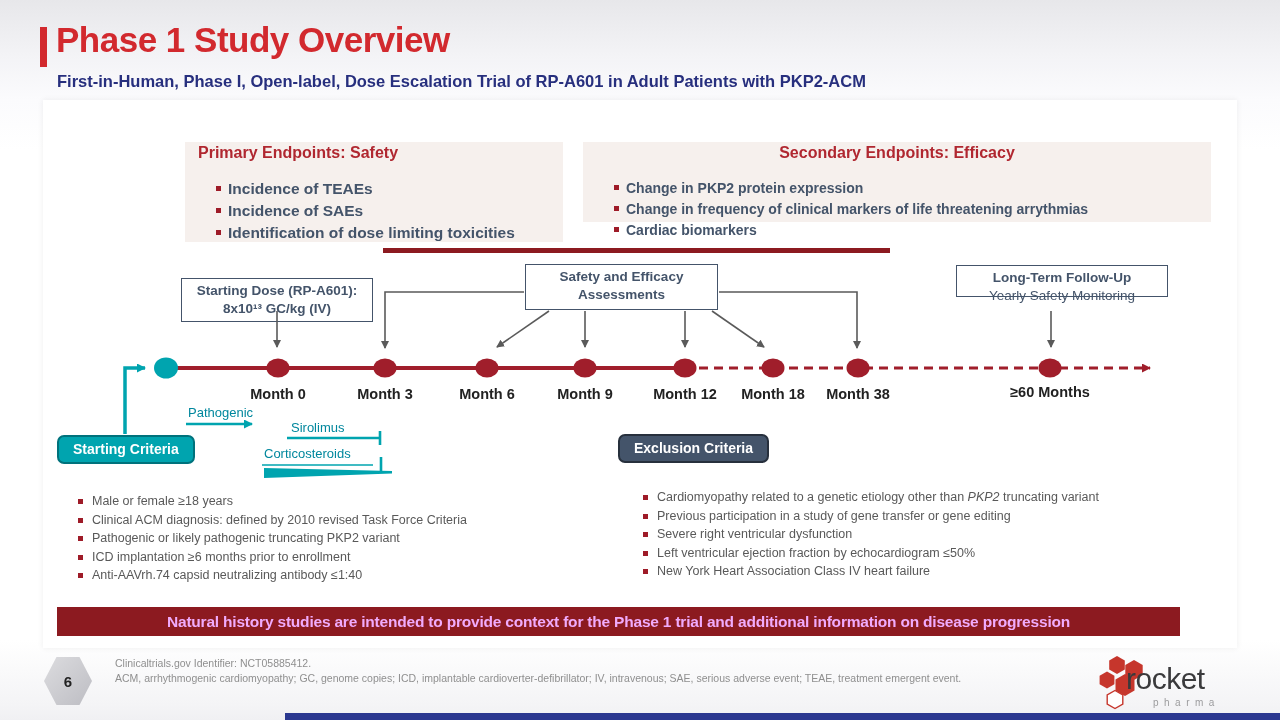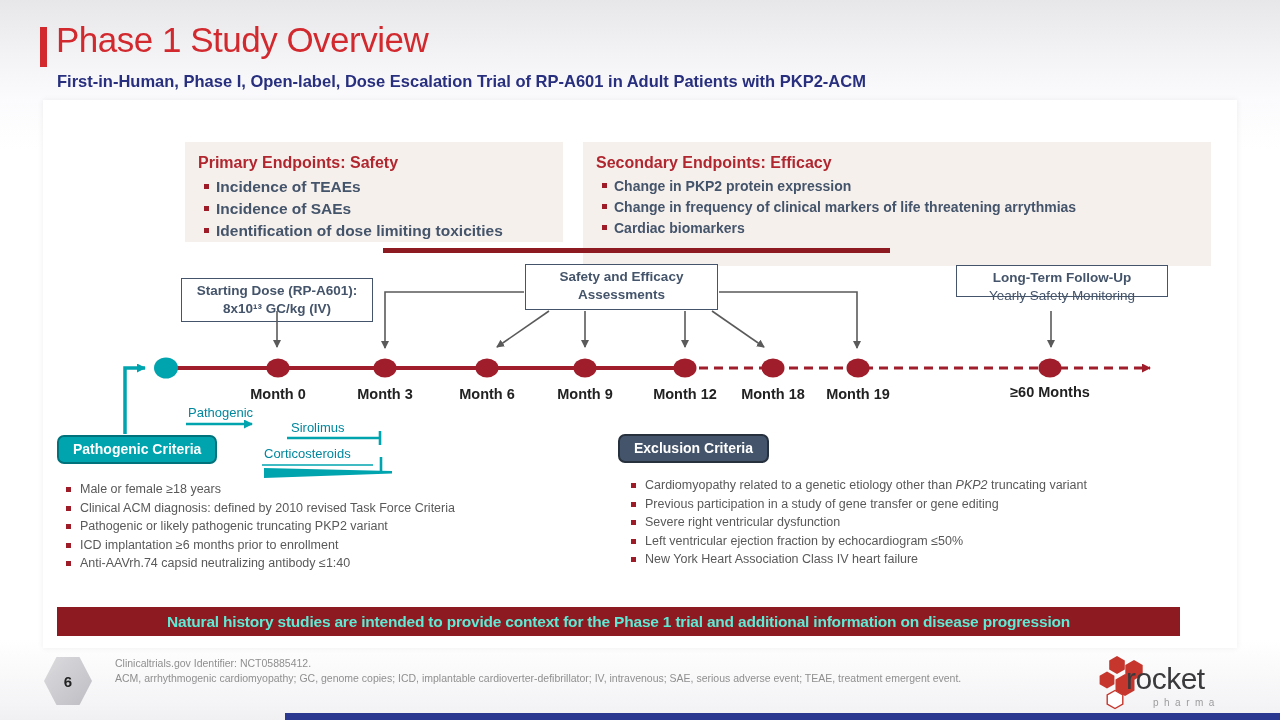--- a/index.html
+++ b/index.html
@@ -4,28 +4,28 @@
 <style>
   html,body{margin:0;padding:0;}
   .slide{
     position:relative;width:1280px;height:720px;overflow:hidden;
     font-family:"Liberation Sans",sans-serif;
     background:linear-gradient(180deg,#e7e7ea 0px,#f3f3f6 55px,#fbfbfd 100px,#ffffff 150px,#ffffff 640px,#f4f4f6 705px,#f0f0f3 720px);
   }
   .abs{position:absolute;}
   .card{left:43px;top:100px;width:1194px;height:548px;background:#fff;box-shadow:0 0 6px rgba(0,0,0,.07);}
   .accent-bar{left:40px;top:27px;width:7px;height:40px;background:#d2292e;}
-  .title{left:56px;top:20px;font-size:35px;font-weight:normal;color:#d2292e;letter-spacing:-.5px;}
+  .title{left:56px;top:20px;font-size:35px;font-weight:bold;color:#d2292e;letter-spacing:-.5px;}
   .subtitle{left:57px;top:72px;font-size:16.5px;font-weight:bold;color:#272f7e;}
 
-  .ep-box{background:#f6f0ed;padding:12px 13px 6px 13px;box-sizing:border-box;}
+  .ep-box{background:#f6f0ed;padding:2px 13px 6px 13px;box-sizing:border-box;}
   .ep-primary{left:185px;top:142px;width:378px;height:100px;}
-  .ep-secondary{left:583px;top:142px;width:628px;height:124px;}
+  .ep-secondary{left:583px;top:142px;width:628px;height:80px;text-align:center;}
   .ep-title{font-size:16px;font-weight:bold;color:#b02730;margin-bottom:2px;}
-  ul.ep-list,ul.cr-list{list-style:none;margin:4px;padding:0;}
+  ul.ep-list,ul.cr-list{list-style:none;margin:16px;padding:0;}
   ul.ep-list li{display:flex;align-items:flex-start;color:#44546a;font-weight:bold;}
   .ep-primary li{font-size:15.5px;line-height:22px;}
   .ep-secondary li{font-size:14px;line-height:21px;}
   .sq{flex:0 0 auto;width:5px;height:5px;background:#9e1b28;margin:8px 7px 0 2px;}
   .ep-secondary .sq{margin-top:7px;}
 
   .red-rule{left:383px;top:248px;width:507px;height:5px;background:#8c1a20;}
 
   .tl-box{background:#fff;border:1.5px solid #44546a;text-align:center;box-sizing:border-box;color:#44546a;padding-top:3px;}
   .tl-box .l1{font-size:13.5px;font-weight:bold;line-height:18px;}
@@ -40,21 +40,21 @@
 
   .crit-tag{border-radius:7px;color:#fff;font-size:14px;font-weight:bold;padding:4px 14px 5px 14px;}
   .tag-incl{left:57px;top:435px;background:#00a4af;border:2px solid #00727c;}
   .tag-excl{left:618px;top:434px;background:#44546a;border:2px solid #27303d;}
 
   ul.cr-list li{display:flex;align-items:flex-start;font-size:12.5px;color:#595959;margin-bottom:5.5px;line-height:13px;}
   ul.cr-list .sq{margin:4px 9px 0 0;width:5px;height:5px;}
   .cr-incl{left:62px;top:479px;width:530px;}
   .cr-excl{left:627px;top:475px;width:545px;}
 
-  .banner{left:57px;top:607px;width:1123px;height:29px;background:#8c1a20;color:#5eead4;
+  .banner{left:57px;top:607px;width:1123px;height:29px;background:#8c1a20;color:#f0abfc;
     font-size:15.5px;font-weight:bold;text-align:center;line-height:29px;letter-spacing:-.2px;}
 
   .hex-page{left:44px;top:657px;width:48px;height:48px;
     clip-path:polygon(26% 0,74% 0,100% 50%,74% 100%,26% 100%,0 50%);
     background:linear-gradient(135deg,#dcdcdf,#bdbdc3);
     display:flex;align-items:center;justify-content:center;
     font-size:15px;font-weight:bold;color:#222;}
   .footnote{left:115px;top:656px;width:880px;font-size:10.5px;color:#8f8f8f;line-height:14.5px;}
   .logo-text{left:1126px;top:662px;font-size:30px;font-weight:normal;color:#3a3a3c;letter-spacing:-.5px;}
   .logo-sub{left:1153px;top:697px;font-size:10px;color:#9c9c9e;letter-spacing:5.5px;}
@@ -169,28 +169,28 @@
     <line x1="381" y1="457" x2="381" y2="471" stroke="#00a4af" stroke-width="2.6"></line>
     <polygon points="264,468 392,471 392,473.5 264,478" fill="#00a4af"></polygon>
   </svg>
 
   <div class="abs month-label" style="left:278px">Month 0</div>
   <div class="abs month-label" style="left:385px">Month 3</div>
   <div class="abs month-label" style="left:487px">Month 6</div>
   <div class="abs month-label" style="left:585px">Month 9</div>
   <div class="abs month-label" style="left:685px">Month 12</div>
   <div class="abs month-label" style="left:773px">Month 18</div>
-  <div class="abs month-label" style="left:858px">Month 19</div>
+  <div class="abs month-label" style="left:858px">Month 38</div>
   <div class="abs month-label" style="left:1050px;top:384px">≥60 Months</div>
 
   <div class="abs med-label" style="left:188px;top:405px">Pathogenic</div>
   <div class="abs med-label" style="left:291px;top:420px">Sirolimus</div>
   <div class="abs med-label" style="left:264px;top:446px">Corticosteroids</div>
 
-  <div class="abs crit-tag tag-incl">Pathogenic Criteria</div>
+  <div class="abs crit-tag tag-incl">Starting Criteria</div>
   <div class="abs crit-tag tag-excl">Exclusion Criteria</div>
 
   <ul class="abs cr-list cr-incl">
     <li>
         <span class="sq"></span>
         <span>Male or female ≥18 years</span>
       </li>
     <li>
         <span class="sq"></span>
         <span>Clinical ACM diagnosis: defined by 2010 revised Task Force Criteria</span>

